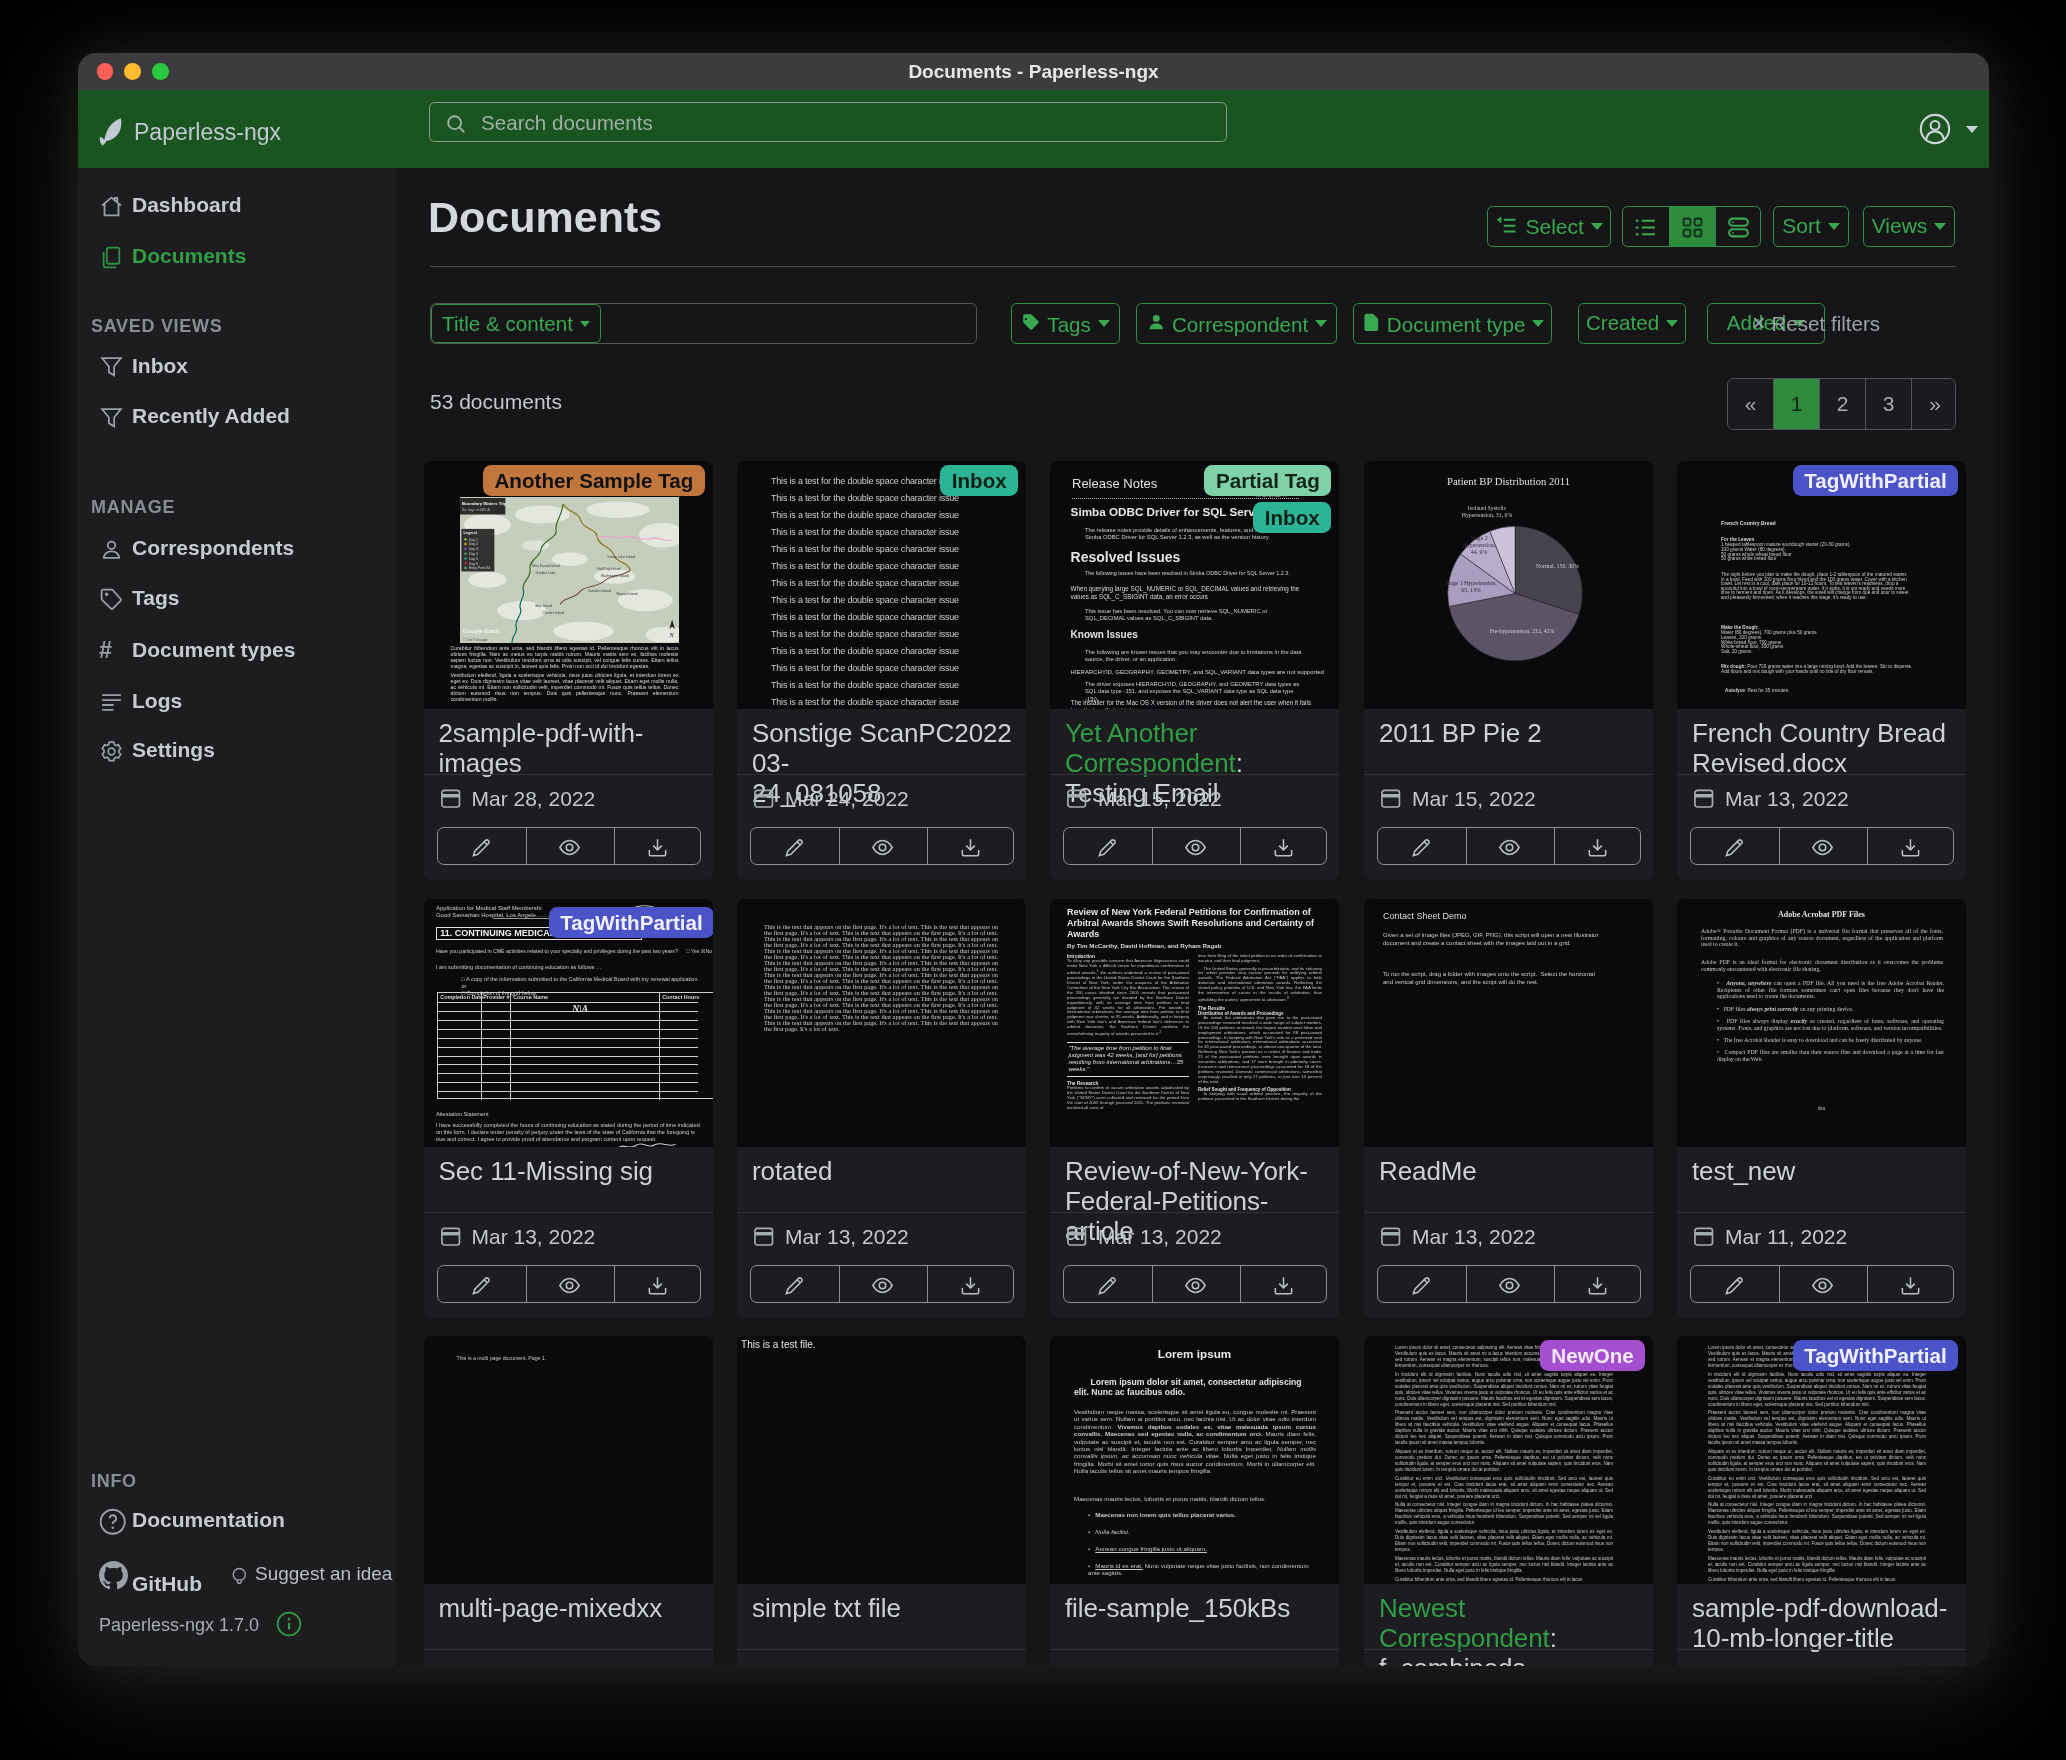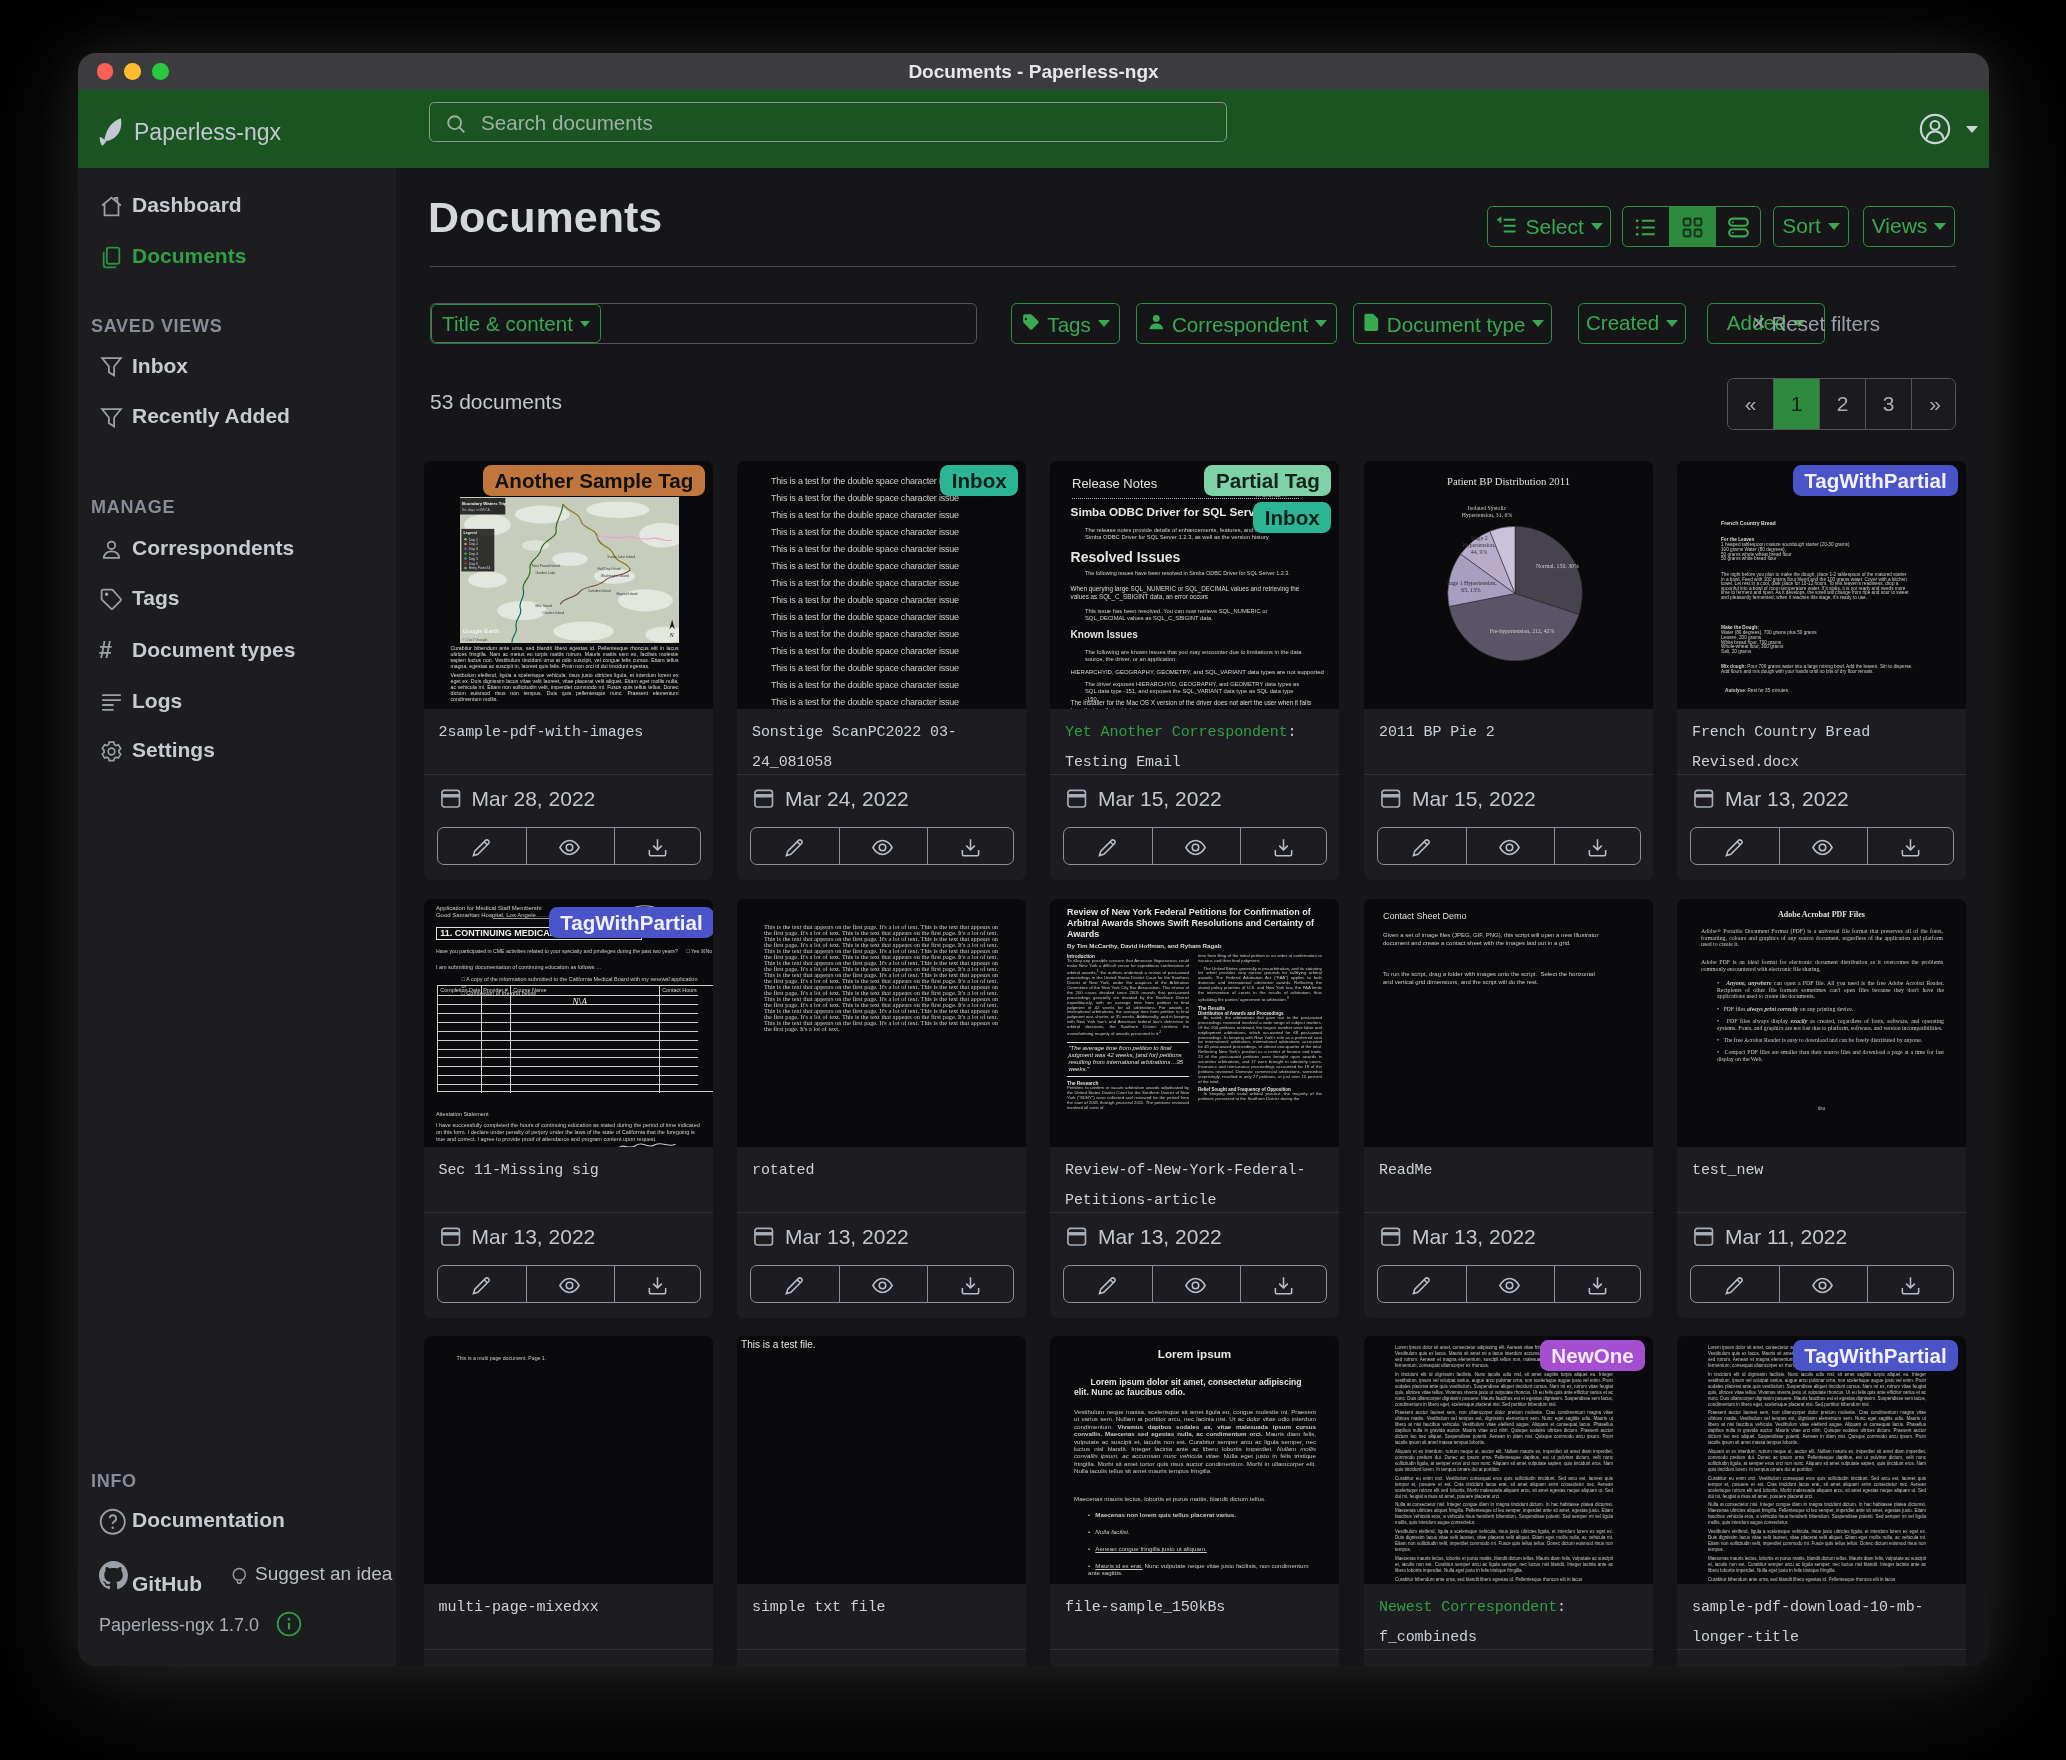--- a/index.html
+++ b/index.html
@@ -37,21 +37,21 @@
      color:#38a94f; font-size:20.6px; line-height:38px; text-align:center; }
   #count { position:absolute; left:34px; top:208px; font-size:21px; color:#c3c8ce; line-height:52px;}
   
   #pager { position:absolute; left:1331px; top:210px; width:229px; height:52px;
      border:0.7px solid #55565c; border-radius:6.9px; overflow:hidden; }
   .pcell { position:absolute; top:0; height:100%; width:46px; border-right:0.7px solid #55565c;
      color:#a7adb5; font-size:21px; line-height:50px; text-align:center; background:#1b1b1f; }
   
   .card { position:absolute; width:289px; height:419px; background:#1d1d21; border-radius:6.9px; overflow:hidden; }
   .thumb { position:absolute; left:0; top:0; width:289px; height:248px; background:#0a0a0c; overflow:hidden; color:#d9d9d9;}
-  .ct { position:absolute; left:15px; top:257px; width:267px; font-size:15px; line-height:30px; color:#ccd1d7; letter-spacing:-0.1px;font-family:Liberation Mono, monospace; }
+  .ct { position:absolute; left:15px; top:257px; width:267px; font-size:26px; line-height:30px; color:#ccd1d7; letter-spacing:-0.1px; }
   .cdiv { position:absolute; left:0; top:313px; width:100%; height:0.7px; background:#313237; }
   .cdate { position:absolute; left:48px; top:326px; font-size:21px; color:#c3c8ce; }
   .calic { position:absolute; left:15px; top:325px; width:23.4px; height:23.4px; color:#a7adb5; }
   .btns { position:absolute; left:13px; top:366px; width:264px; height:38px;
      border:0.7px solid #8b919a; border-radius:6.9px; }
   .btns .sep { position:absolute; top:0; width:0.7px; height:100%; background:#8b919a; }
   .btns svg { position:absolute; top:7.6px; width:23px; height:23px; color:#b9bfc7; }
   .badge { position:absolute; height:31px; border-radius:8.2px; font-size:20.6px; font-weight:bold;
      line-height:31px; padding:0 11.7px; top:4.1px; }
   .tagorange { background:#c0763c; color:#111; }
@@ -456,21 +456,21 @@
         <div class="thumb">
 <div class="abs" style="left:12.4px;top:5.5px;font-size:6px;line-height:7.2px;color:#cfcfcf;">Application for Medical Staff Membershi<br>Good Samaritan Hospital, Los Angele…….an</div>
 <svg class="abs" style="left:199px;top:4.1px;" width="41" height="15" viewBox="0 0 60 22">
             <path d="M2 18 C 14 2 34 0 56 10" stroke="#bbb" fill="none" stroke-width="1.5"></path>
           </svg>
 <div class="abs" style="left:69px;top:19px;width:124px;height:0.7px;background:#9a9a9a;"></div>
 <div class="abs" style="left:12.4px;top:27.5px;font-size:9px;font-weight:bold;color:#f0f0f0;border:1px solid #e0e0e0;padding:0.7px 3.4px;white-space:nowrap;">11. CONTINUING MEDICAL EDUCATION&nbsp;&nbsp;&nbsp;&nbsp;&nbsp;&nbsp;&nbsp;&nbsp;&nbsp;&nbsp;&nbsp;</div>
 <div class="abs" style="left:12.4px;top:49px;width:275px;font-size:5.2px;color:#cfcfcf;white-space:nowrap;">Have you participated in CME activities related to your specialty and privileges during the past two years?&nbsp;&nbsp;&nbsp;&nbsp;&nbsp;&nbsp;□ Yes ☒No</div>
 <div class="abs" style="left:12.4px;top:65px;font-size:5.5px;color:#cfcfcf;">I am submitting documentation of continuing education as follows …</div>
 <div class="abs" style="left:38px;top:77px;font-size:5.5px;line-height:6.9px;color:#cfcfcf;white-space:nowrap;">□ A copy of the information submitted to the California Medical Board with my renewal application<br>or<br>□ Completion of the grid below</div>
-<div class="abs" style="left:13.7px;top:86px;width:298px;height:107px;border:0.8px solid #cfcfcf;">
+<div class="abs" style="left:13.7px;top:93px;width:298px;height:107px;border:0.8px solid #cfcfcf;font-weight:bold;">
   <div class="abs" style="left:0;top:9px;width:260px;height:0.7px;background:#cfcfcf;"></div>
             <div class="abs" style="left:0;top:18px;width:260px;height:0.7px;background:#cfcfcf;"></div>
             <div class="abs" style="left:0;top:27px;width:260px;height:0.7px;background:#cfcfcf;"></div>
             <div class="abs" style="left:0;top:36px;width:260px;height:0.7px;background:#cfcfcf;"></div>
             <div class="abs" style="left:0;top:45px;width:260px;height:0.7px;background:#cfcfcf;"></div>
             <div class="abs" style="left:0;top:54px;width:260px;height:0.7px;background:#cfcfcf;"></div>
             <div class="abs" style="left:0;top:63px;width:260px;height:0.7px;background:#cfcfcf;"></div>
             <div class="abs" style="left:0;top:71px;width:260px;height:0.7px;background:#cfcfcf;"></div>
             <div class="abs" style="left:0;top:80px;width:260px;height:0.7px;background:#cfcfcf;"></div>
             <div class="abs" style="left:0;top:89px;width:260px;height:0.7px;background:#cfcfcf;"></div>

